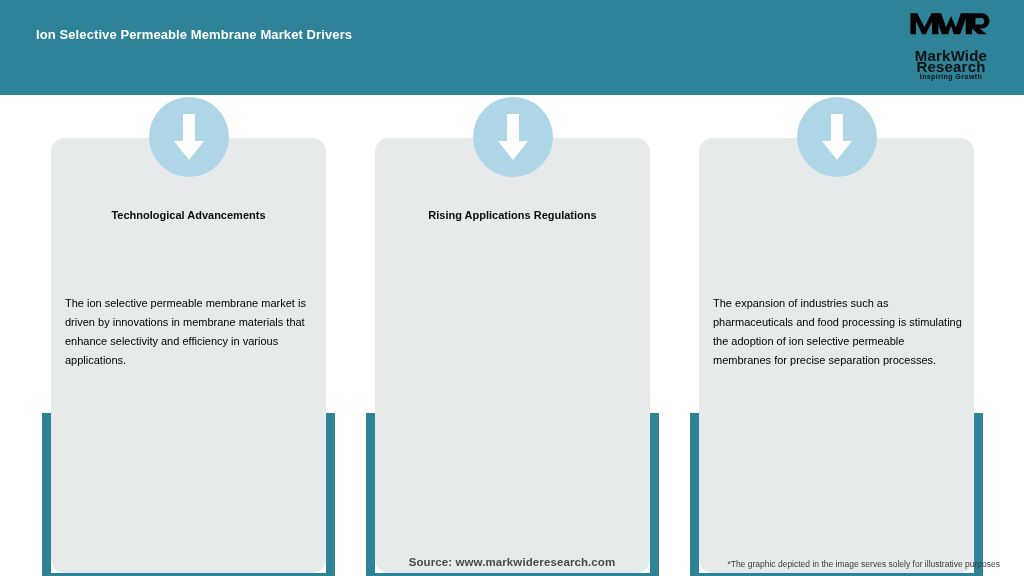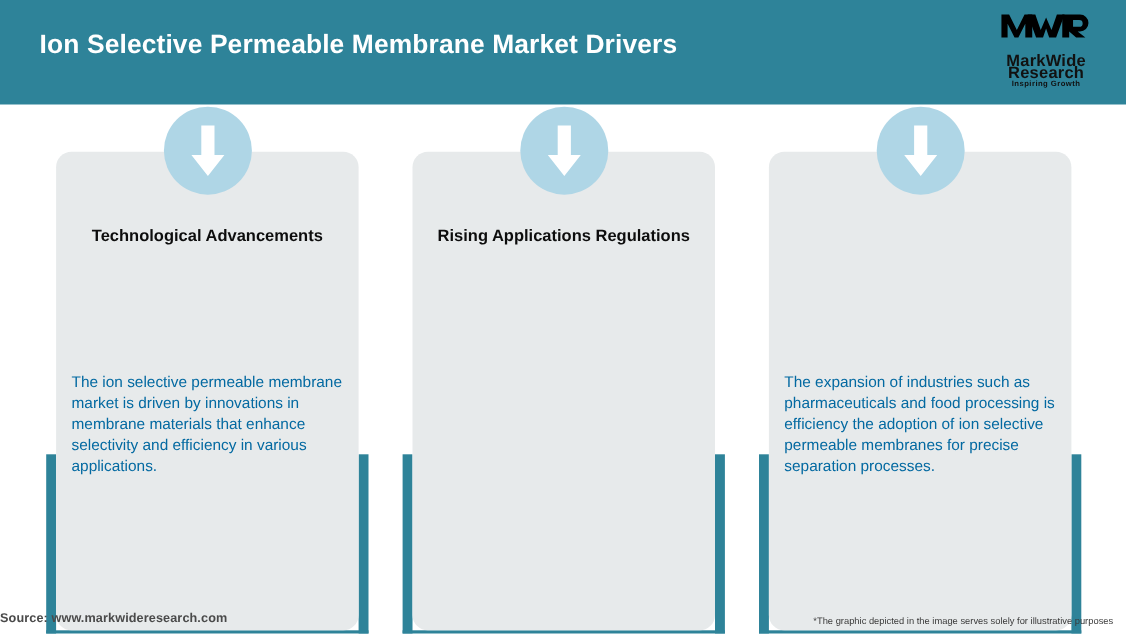--- a/index.html
+++ b/index.html
@@ -22,21 +22,21 @@
     top: 0;
     width: 1024px;
     height: 95px;
     background: #2E8399;
     box-sizing: border-box;
   }
   .header-title {
     position: absolute;
     left: 36px;
     top: 27px;
-    font-size: 24px;
+    font-size: 13px;
     font-weight: bold;
     color: #ffffff;
     letter-spacing: 0.1px;
     white-space: nowrap;
   }
 
   
   .logo {
     position: absolute;
     right: 18px;
@@ -124,35 +124,34 @@
     box-sizing: border-box;
     padding: 0 14px;
   }
 
   .card-title {
     position: absolute;
     left: 14px;
     right: 14px;
     top: 66px;
     text-align: center;
-    font-size: 15px;
+    font-size: 11px;
     font-weight: bold;
     color: #0d0d0d;
     line-height: 22px;
   }
   .card-body {
     position: absolute;
     left: 14px;
     right: 12px;
     top: 156px;
-    font-size: 14px;
-    color: #0369a1;
+    font-size: 11px;
+    color: #000000;
     line-height: 19px;
     text-align: left;
-    margin-top: 44px;
   }
 
   
   .badge {
     position: absolute;
     left: 50%;
     margin-left: -40px;
     top: -41px;
     width: 80px;
     height: 80px;
@@ -168,28 +167,29 @@
     height: 50px;
     display: block;
   }
 
   
   .footer-source {
     position: absolute;
     left: 0;
     right: 0;
     top: 556px;
+    text-align: center;
     font-size: 11.5px;
     font-weight: bold;
     color: #4a4a4a;
     letter-spacing: 0.1px;
   }
   .footer-note {
     position: absolute;
-    right: 12px;
+    right: 24px;
     top: 559px;
     font-size: 8.5px;
     color: #3a3a3a;
     white-space: nowrap;
   }
 </style>
 </head>
 <body>
 
 <div class="header">
@@ -245,20 +245,20 @@
   <div class="card-wrap c2">
     <div class="frame-left"></div>
     <div class="frame-right"></div>
     <div class="frame-bottom"></div>
     <div class="card">
       <div class="badge">
         <svg viewBox="0 0 34 50">
           <polygon points="11,2 23,2 23,29 32,29 17,48 2,29 11,29" fill="#FFFFFF"></polygon>
         </svg>
       </div>
-      <div class="card-body">The expansion of industries such as pharmaceuticals and food processing is efficiency the adoption of ion selective permeable membranes for precise separation processes.</div>
+      <div class="card-body">The expansion of industries such as pharmaceuticals and food processing is stimulating the adoption of ion selective permeable membranes for precise separation processes.</div>
     </div>
   </div>
 
 </div>
 
 <div class="footer-source">Source: www.markwideresearch.com</div>
 <div class="footer-note">*The graphic depicted in the image serves solely for illustrative purposes</div>
 
 </body></html>

